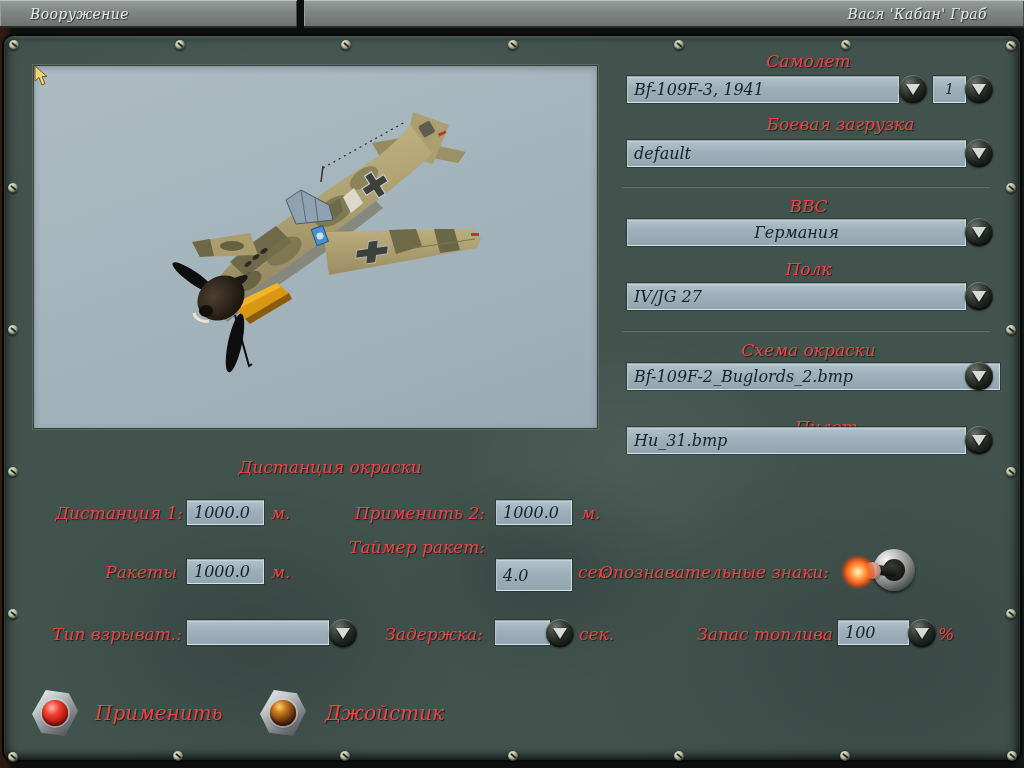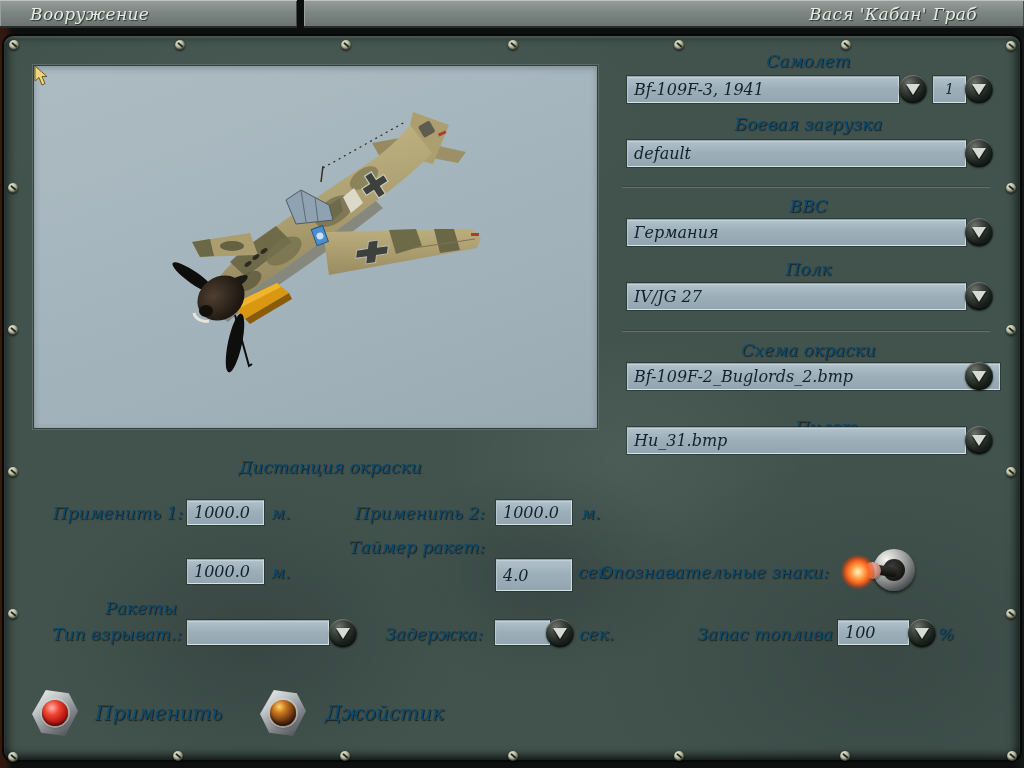--- a/index.html
+++ b/index.html
@@ -7,41 +7,41 @@
     width:1024px;height:768px;position:relative;overflow:hidden;
     background:linear-gradient(90deg,#33190f 0px,#2e1812 6px,#0c0f0e 12px,#0c0f0e 1012px,#141716 1024px);
     font-family:"DejaVu Serif","Liberation Serif",serif;
   }
   
   .tseg{position:absolute;top:0;height:28px;display:flex;align-items:center;box-sizing:border-box;
     background:linear-gradient(180deg,#959c99 0%,#7e8683 45%,#6c7370 100%);
     border-top:1px solid #bdc2be;border-bottom:2px solid #272c29;
     box-shadow:inset 1px 0 0 #9aa19d,inset -1px 0 0 #454b48;}
   .tseg.l{left:0;width:297px;padding-left:30px;}
-  .tseg.r{left:304px;width:720px;justify-content:flex-end;padding-right:47px;}
-  .ttext{font-style:italic;font-size:17px;color:#e7eae5;text-shadow:1px 1px 1px #2a2e2b;letter-spacing:.4px;text-align:right;}
+  .tseg.r{left:304px;width:720px;justify-content:flex-end;padding-right:37px;}
+  .ttext{font-style:italic;font-size:14px;color:#e7eae5;text-shadow:1px 1px 1px #2a2e2b;letter-spacing:.4px;text-align:right;}
   
   .panel{position:absolute;left:4px;top:36px;width:1016px;height:724px;border-radius:9px;
     background:
       radial-gradient(260px 180px at 620px 420px,rgba(255,255,255,.05),transparent 70%),
       radial-gradient(300px 220px at 250px 600px,rgba(0,0,0,.16),transparent 70%),
       radial-gradient(220px 160px at 540px 540px,rgba(0,0,0,.15),transparent 70%),
       radial-gradient(420px 300px at 880px 620px,rgba(0,0,0,.13),transparent 70%),
       radial-gradient(500px 220px at 320px 80px,rgba(255,255,255,.035),transparent 70%),
       #42534e;
     box-shadow:inset 0 2px 2px rgba(255,255,255,.15),inset 0 -5px 9px rgba(0,0,0,.5),
       inset 5px 0 9px rgba(0,0,0,.32),inset -5px 0 9px rgba(0,0,0,.38),0 0 0 2px #060908;}
   
   .preview{position:absolute;left:33px;top:65px;width:563px;height:362px;
     background:linear-gradient(160deg,#adbcc3 0%,#a3b3bb 55%,#9aabb4 100%);
     border:1px solid #343f3b;box-shadow:0 0 0 1px #5c6b66,inset 0 2px 6px rgba(25,40,45,.3);}
   .preview svg{position:absolute;left:0;top:0;}
   .cursor{position:absolute;left:275px;top:209px;}
   
-  .lbl{position:absolute;font-style:italic;font-size:17px;color:#0c4a6e;
+  .lbl{position:absolute;font-style:italic;font-size:17px;color:#ef4444;
     text-shadow:1px 1px 1px #1c201d;white-space:nowrap;}
   .ctr{text-align:center;}
   .rgt{text-align:right;}
   
   .tfield{position:absolute;box-sizing:border-box;
     background:linear-gradient(180deg,#b0c1ca 0%,#9db0ba 45%,#92a5b0 100%);
     border:1px solid;border-color:#93a4ab #d2dcdf #d9e2e4 #bac6ca;
     box-shadow:0 0 0 1px rgba(18,28,28,.4),inset 0 1px 1px rgba(255,255,255,.3);
     color:#15212a;font:italic 16px "DejaVu Serif","Liberation Serif",serif;
     padding:0 6px;white-space:nowrap;overflow:hidden;}
@@ -185,55 +185,55 @@
     <path d="M1,0 L1,15 L5,11.5 L8,19 L11,17.5 L8,10.5 L13,10.5 Z" fill="#f2d578" stroke="#6b5a1e" stroke-width="1"></path>
   </svg>
 </div>
 
 <div class="lbl ctr" style="left:627px;top:51px;width:363px;">Самолет</div>
 <div class="tfield" style="left:627px;top:76px;width:272px;height:27px;line-height:25px;">Bf-109F-3, 1941</div>
 <div class="dd" style="left:899px;top:75px;"></div>
 <div class="tfield ctr" style="left:933px;top:76px;width:33px;height:27px;line-height:25px;font-size:14px;">1</div>
 <div class="dd" style="left:965px;top:75px;"></div>
 
-<div class="lbl ctr" style="left:627px;top:114px;width:363px;font-style:italic;">Боевая загрузка</div>
+<div class="lbl ctr" style="left:659px;top:114px;width:363px;font-style:italic;">Боевая загрузка</div>
 <div class="tfield" style="left:627px;top:140px;width:339px;height:27px;line-height:25px;">default</div>
 <div class="dd" style="left:965px;top:139px;"></div>
 
 <div class="divider" style="top:186px;"></div>
 
 <div class="lbl ctr" style="left:627px;top:196px;width:363px;">ВВС</div>
-<div class="tfield" style="left:627px;top:219px;width:339px;height:27px;line-height:25px;">Германия</div>
+<div class="tfield" style="left:627px;top:219px;width:339px;height:27px;line-height:25px;text-align:center;">Германия</div>
 <div class="dd" style="left:965px;top:218px;"></div>
 
 <div class="lbl ctr" style="left:627px;top:259px;width:363px;">Полк</div>
 <div class="tfield" style="left:627px;top:283px;width:339px;height:27px;line-height:25px;">IV/JG 27</div>
 <div class="dd" style="left:965px;top:282px;"></div>
 
 <div class="divider" style="top:330px;"></div>
 
 <div class="lbl ctr" style="left:627px;top:340px;width:363px;">Схема окраски</div>
 <div class="tfield" style="left:627px;top:363px;width:373px;height:27px;line-height:25px;">Bf-109F-2_Buglords_2.bmp</div>
 <div class="dd" style="left:965px;top:362px;"></div>
 
 <div class="lbl ctr" style="left:645px;top:403px;width:363px;margin-top:14px;">Пилот</div>
 <div class="tfield" style="left:627px;top:427px;width:339px;height:27px;line-height:25px;">Hu_31.bmp</div>
 <div class="dd" style="left:965px;top:426px;"></div>
 
 <div class="lbl ctr" style="left:130px;top:457px;width:400px;">Дистанция окраски</div>
 
-<div class="lbl rgt" style="left:30px;top:503px;width:153px;">Применить 1:</div>
+<div class="lbl rgt" style="left:30px;top:503px;width:153px;">Дистанция 1:</div>
 <input class="tfield" style="left: 187px; top: 500px; width: 77px; height: 25px;" value="1000.0">
 <div class="lbl" style="left:271px;top:503px;">м.</div>
 
 <div class="lbl rgt" style="left:330px;top:503px;width:155px;">Применить 2:</div>
 <input class="tfield" style="left: 496px; top: 500px; width: 76px; height: 25px;" value="1000.0">
 <div class="lbl" style="left:581px;top:503px;">м.</div>
 
-<div class="lbl rgt" style="left:60px;top:562px;width:117px;margin-top:36px;">Ракеты</div>
+<div class="lbl rgt" style="left:60px;top:562px;width:117px;">Ракеты</div>
 <input class="tfield" style="left: 187px; top: 559px; width: 77px; height: 25px;" value="1000.0">
 <div class="lbl" style="left:271px;top:562px;">м.</div>
 
 <div class="lbl rgt" style="left:330px;top:537px;width:155px;">Таймер ракет:</div>
 <input class="tfield" style="left: 496px; top: 559px; width: 76px; height: 32px;" value="4.0">
 <div class="lbl" style="left:578px;top:562px;">сек</div>
 
 <div class="lbl over" style="left:599px;top:562px;">Опознавательные знаки:</div>
 <div class="toggle">
   <div class="tg-base"></div>

